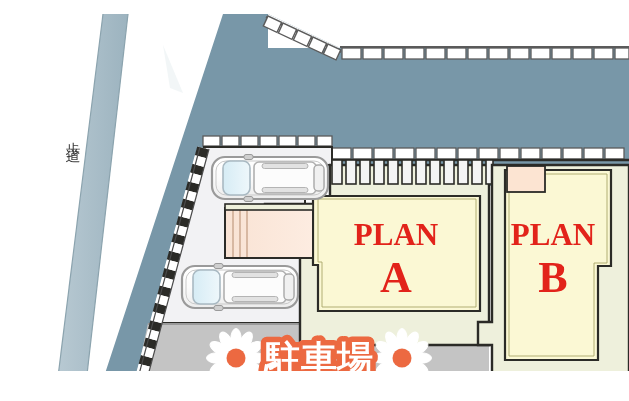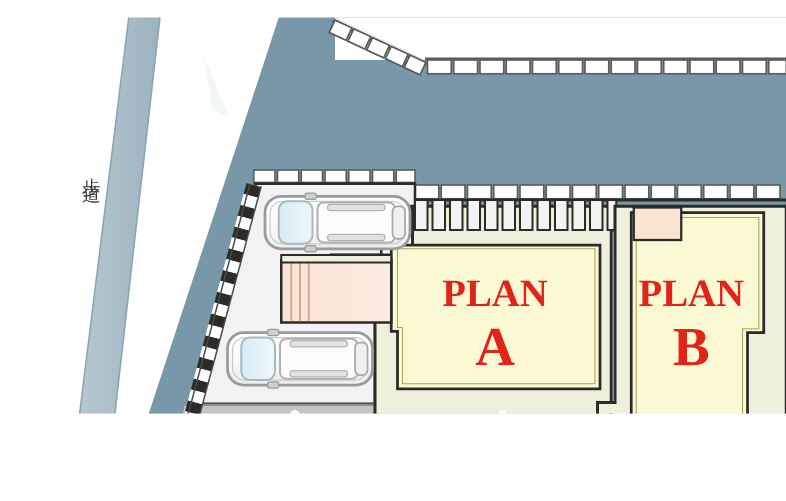--- a/index.html
+++ b/index.html
@@ -6,21 +6,21 @@
     margin: 0;
     padding: 0;
     background: #ffffff;
   }
   body {
     font-family: "Liberation Sans", sans-serif;
   }
   #siteplan-root {
     position: relative;
     width: 629px;
-    height: 331px;
+    height: 371px;
     overflow: hidden;
     background: #ffffff;
   }
   #siteplan-svg {
     display: block;
     width: 629px;
     height: 401px;
   }
   .plan-label-main {
     font-family: "Liberation Serif", serif;

